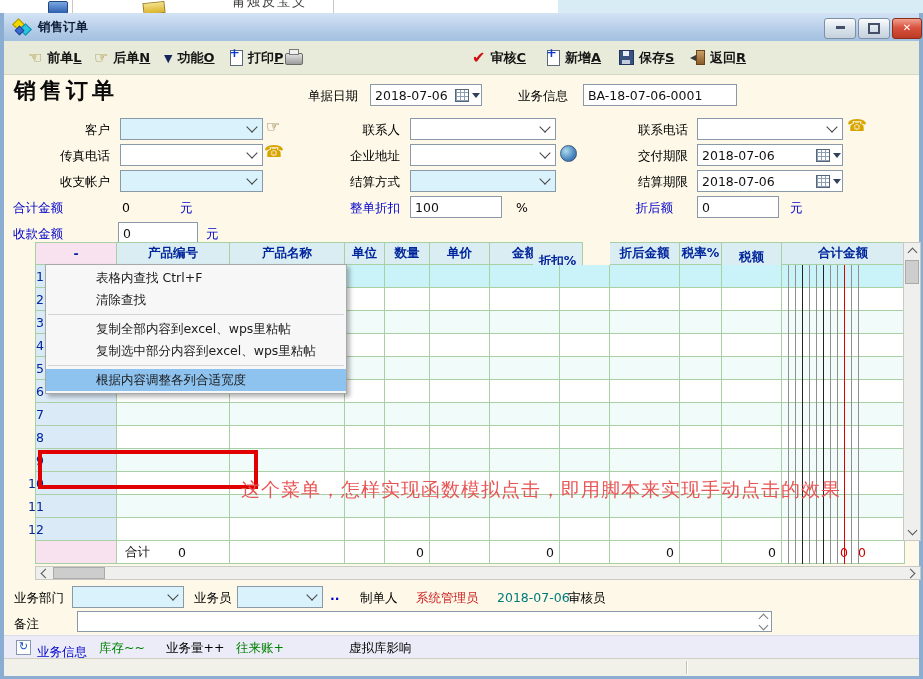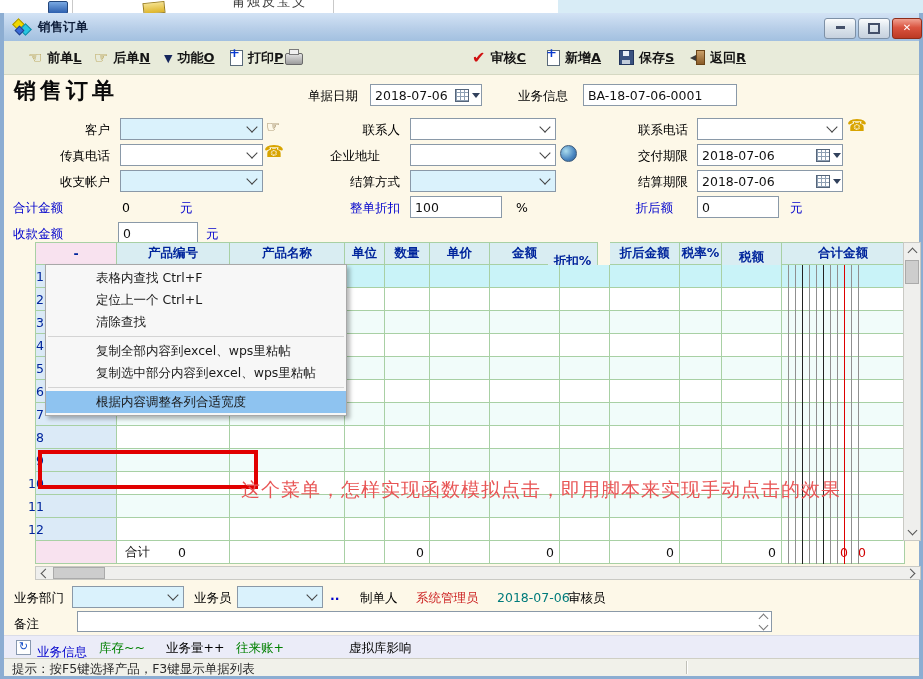--- a/index.html
+++ b/index.html
@@ -207,21 +207,21 @@
     <span class="chev"></span>
   </div>
 <span class="icn i-phone" style="left:847px;top:116px"></span>
 
 <span class="lbl abs" style="left:8px;top:148px;width:102px;text-align:right">传真电话</span>
 <div class="field abs" style="left:120px;top:144px;width:143px">
     <span class="val"></span>
     <span class="chev"></span>
   </div>
 <span class="icn i-phone" style="left:264px;top:142px"></span>
-<span class="lbl abs" style="left:330px;top:148px;width:70px;">企业地址</span>
+<span class="lbl abs" style="left:330px;top:148px;width:70px;text-align:right">企业地址</span>
 <div class="field abs" style="left:410px;top:144px;width:146px">
     <span class="val"></span>
     <span class="chev"></span>
   </div>
 <span class="icn i-globe" style="left:560px;top:145px"></span>
 <span class="lbl abs" style="left:612px;top:148px;width:76px;text-align:right">交付期限</span>
 <div class="field abs" style="left:697px;top:144px;width:146px">
   <span class="val">2018-07-06</span>
   <span class="calbtn">
       <span class="calgrid"></span>
@@ -269,21 +269,21 @@
 <span class="lbl blue abs" style="left:206px;top:226px">元</span>
 
 <div class="abs" id="gridwrap">
     <div class="gcell ghead pink" style="left: 35px; top: 242px; width: 82px; height: 23px; border-left: 1px solid rgb(168, 208, 164);">-</div>
     <div class="gcell ghead" style="left: 117px; top: 242px; width: 113px; height: 23px;">产品编号</div>
     <div class="gcell ghead" style="left: 230px; top: 242px; width: 115px; height: 23px;">产品名称</div>
     <div class="gcell ghead" style="left: 345px; top: 242px; width: 40px; height: 23px;">单位</div>
     <div class="gcell ghead" style="left: 385px; top: 242px; width: 45px; height: 23px;">数量</div>
     <div class="gcell ghead" style="left: 430px; top: 242px; width: 60px; height: 23px;">单价</div>
     <div class="gcell ghead" style="left: 490px; top: 242px; width: 70px; height: 23px;">金额</div>
-    <div class="gcell ghead" style="left: 548px; top: 242px; width: 50px; height: 39px;">折扣%</div>
+    <div class="gcell ghead" style="left: 533px; top: 242px; width: 50px; height: 39px;">折扣%</div>
     <div class="gcell ghead" style="left: 610px; top: 242px; width: 70px; height: 23px;">折后金额</div>
     <div class="gcell ghead" style="left: 680px; top: 242px; width: 42px; height: 23px;">税率%</div>
     <div class="gcell ghead" style="left: 722px; top: 242px; width: 60px; height: 31px;">税额</div>
     <div class="gcell ghead" style="left: 782px; top: 242px; width: 123px; height: 23px;">合计金额</div>
     <div class="gcell rncell" style="left: 35px; top: 265px; width: 82px; height: 23px; border-left: 1px solid rgb(168, 208, 164);">1</div>
     <div class="gcell" style="left: 117px; top: 265px; width: 113px; height: 23px; background: rgb(201, 243, 248);"></div>
     <div class="gcell" style="left: 230px; top: 265px; width: 115px; height: 23px; background: rgb(201, 243, 248);"></div>
     <div class="gcell" style="left: 345px; top: 265px; width: 40px; height: 23px; background: rgb(201, 243, 248);"></div>
     <div class="gcell" style="left: 385px; top: 265px; width: 45px; height: 23px; background: rgb(201, 243, 248);"></div>
     <div class="gcell" style="left: 430px; top: 265px; width: 60px; height: 23px; background: rgb(201, 243, 248);"></div>
@@ -460,21 +460,20 @@
     </div>
     <div class="sb" style="left: 35px; top: 566px; width: 886px; height: 14px;">
       <div class="sbchev" style="left: 6px; top: 3px; transform: rotate(135deg);"></div>
       <div class="sbchev" style="right: 6px; top: 3px; transform: rotate(-45deg);"></div>
       <div class="sbthumb" style="left: 17px; top: 0px; width: 52px; height: 12px;"></div>
     </div>
   </div>
 
 <div class="abs" id="menu">
     <div class="mitem">表格内查找 Ctrl+F</div>
-    <div class="mitem">定位上一个 Ctrl+L</div>
     <div class="mitem">清除查找</div>
     <div class="msep"></div>
     <div class="mitem">复制全部内容到excel、wps里粘帖</div>
     <div class="mitem">复制选中部分内容到excel、wps里粘帖</div>
     <div class="msep"></div>
     <div class="mitem hl">根据内容调整各列合适宽度</div>
   </div>
 
 <div class="abs" id="redrect"></div>
 <div class="abs" id="redtext">这个菜单，怎样实现函数模拟点击，即用脚本来实现手动点击的效果</div>
@@ -507,15 +506,14 @@
 <div class="abs" id="infostrip">
   <span class="i-refresh abs" style="left:12px;top:4px">↻</span>
   <span class="lbl blue abs" style="left:33px;top:8px">业务信息</span>
   <span class="lbl abs" style="left:95px;top:4px;color:#008000">库存~~</span>
   <span class="lbl abs" style="left:162px;top:4px">业务量++</span>
   <span class="lbl abs" style="left:232px;top:4px;color:#008000">往来账+</span>
   <span class="lbl abs" style="left:345px;top:4px">虚拟库影响</span>
 </div>
 
 <div class="abs" id="statusbar">
-  <span class="lbl abs" style="left:8px;top:2px;color:#2a2a2a">提示：按F5键选择产品，F3键显示单据列表</span>
   <span class="sdiv"></span>
 </div>
 
 </body></html>

